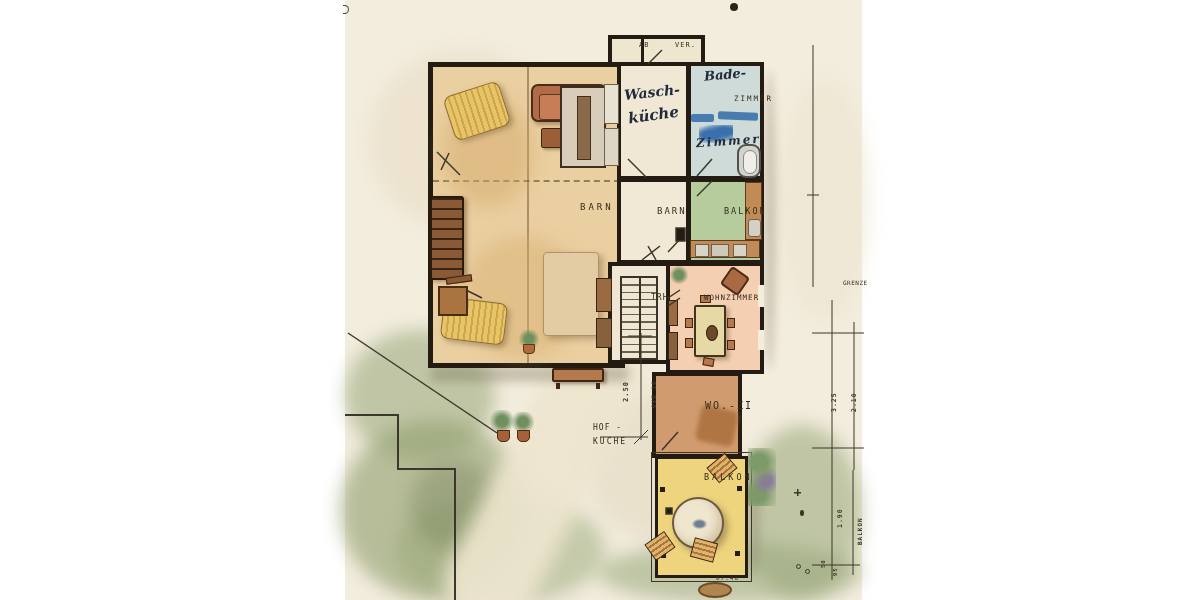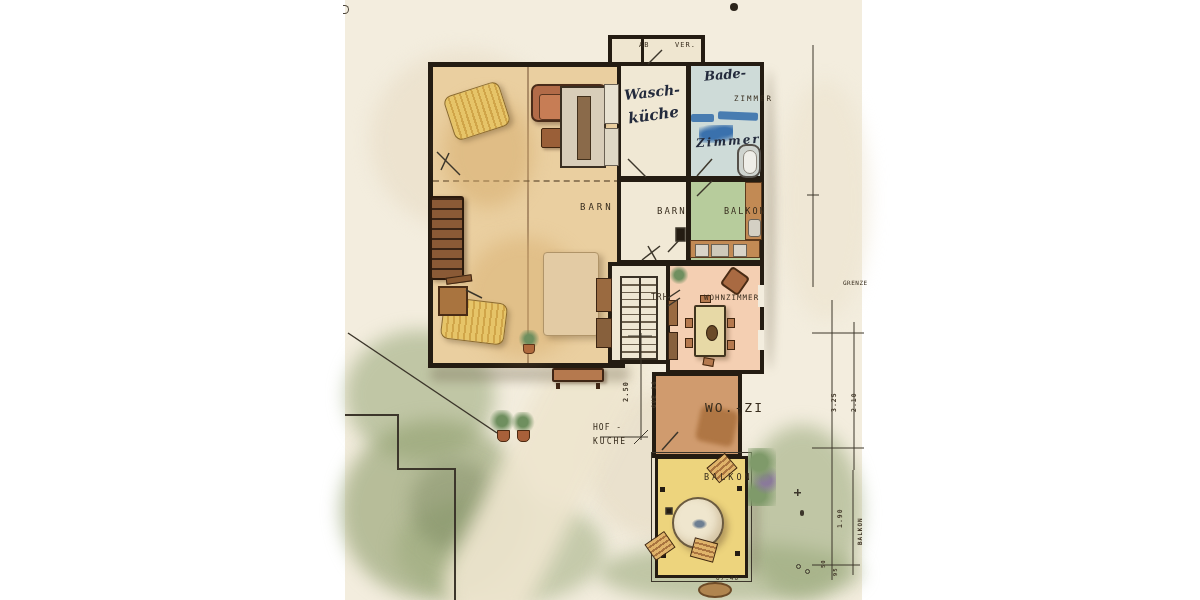--- a/index.html
+++ b/index.html
@@ -195,21 +195,21 @@
   <div class="hand" style="left:624px;top:84px;font-size:14px;transform:rotate(-6deg);">Wasch-</div>
   <div class="hand" style="left:628px;top:106px;font-size:15px;transform:rotate(-8deg);">küche</div>
   <div class="hand" style="left:704px;top:67px;font-size:13px;transform:rotate(-5deg);">Bade-</div>
   <div class="lbl" style="left:708px;top:94px;font-size:7.5px;">ZIMMER</div>
   <div class="hand" style="left:696px;top:134px;font-size:12px;transform:rotate(-4deg);letter-spacing:2px;">Zimmer</div>
   <div class="lbl" style="left:546px;top:202px;font-size:9px;letter-spacing:3px;padding-left:8px;">BARN</div>
   <div class="lbl" style="left:631px;top:206px;font-size:9px;">BARN</div>
   <div class="lbl" style="left:698px;top:206px;font-size:8.5px;">BALKON</div>
   <div class="lbl" style="left:625px;top:293px;font-size:8px;letter-spacing:1px;">TRH</div>
   <div class="lbl" style="left:678px;top:293px;font-size:7.5px;letter-spacing:1px;">WOHNZIMMER</div>
-  <div class="lbl" style="left:679px;top:400px;font-size:13px;">WO.-ZI</div>
+  <div class="lbl" style="left:679px;top:400px;font-size:10px;">WO.-ZI</div>
   <div class="lbl" style="left:678px;top:472px;font-size:8.5px;letter-spacing:3px;">BALKON</div>
   <div class="lbl" style="left:567px;top:423px;font-size:8px;letter-spacing:1px;">HOF -</div>
   <div class="lbl" style="left:567px;top:437px;font-size:8px;letter-spacing:2px;">KUCHE</div>
   <div class="lbl" style="left:817px;top:279px;font-size:6px;letter-spacing:.5px;">GRENZE</div>
 
   <div class="dim" style="left:622px;top:402px;font-size:7px;">2.50</div>
   <div class="dim" style="left:650px;top:408px;font-size:6px;">OVE 16</div>
   <div class="dim" style="left:830px;top:412px;">3.25</div>
   <div class="dim" style="left:850px;top:412px;">2.10</div>
   <div class="dim" style="left:836px;top:528px;">1.90</div>

